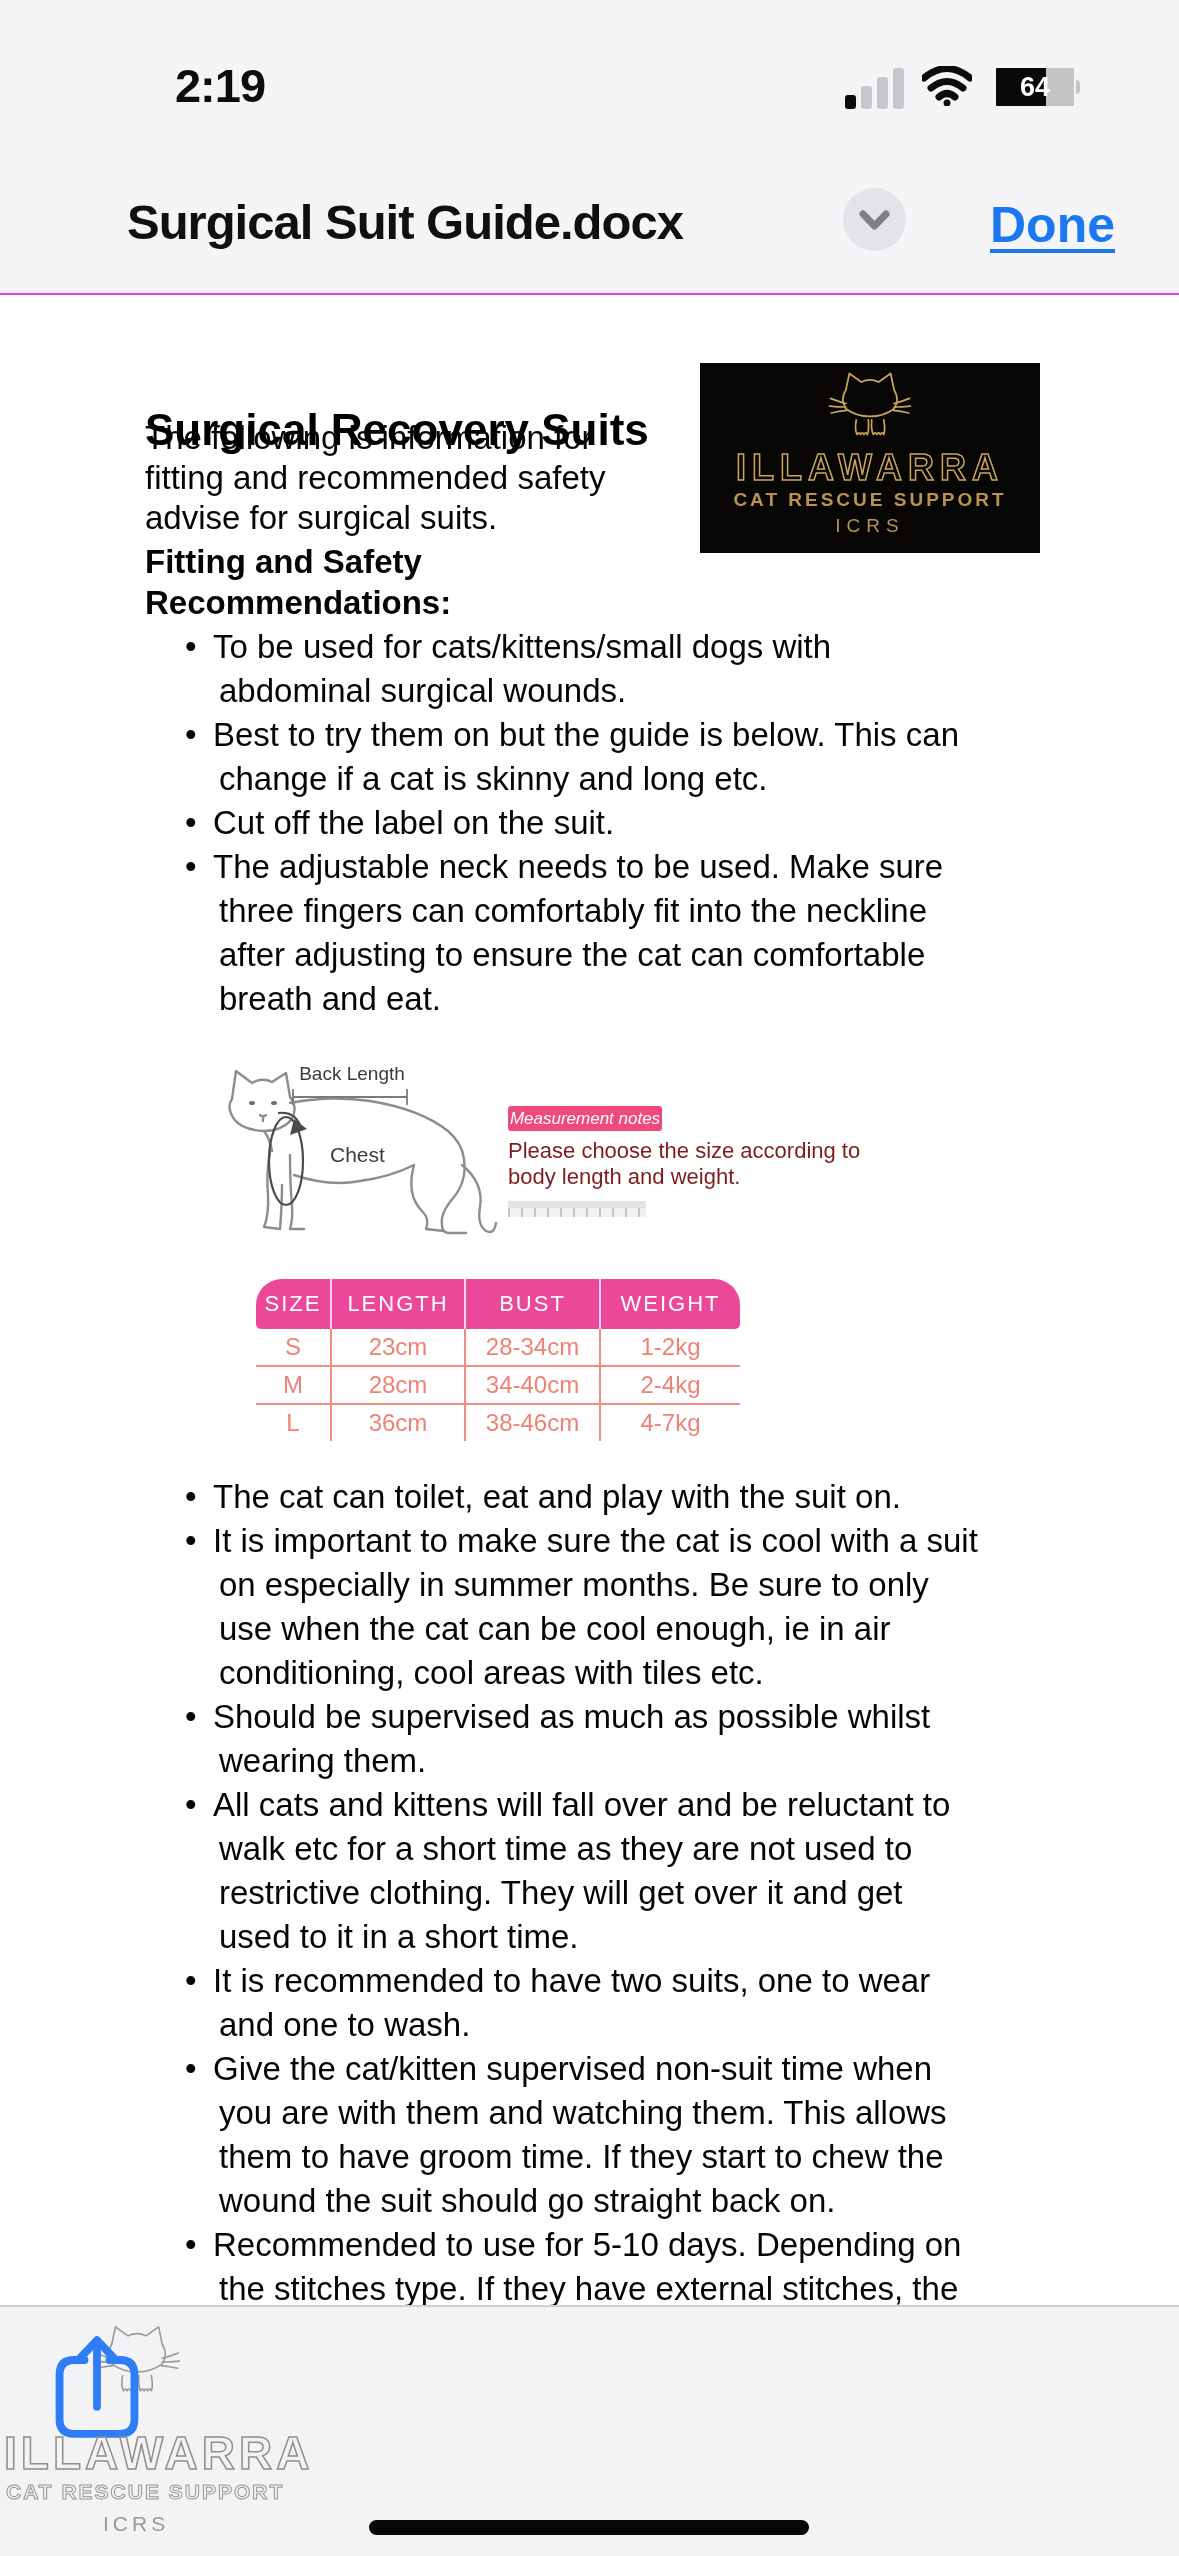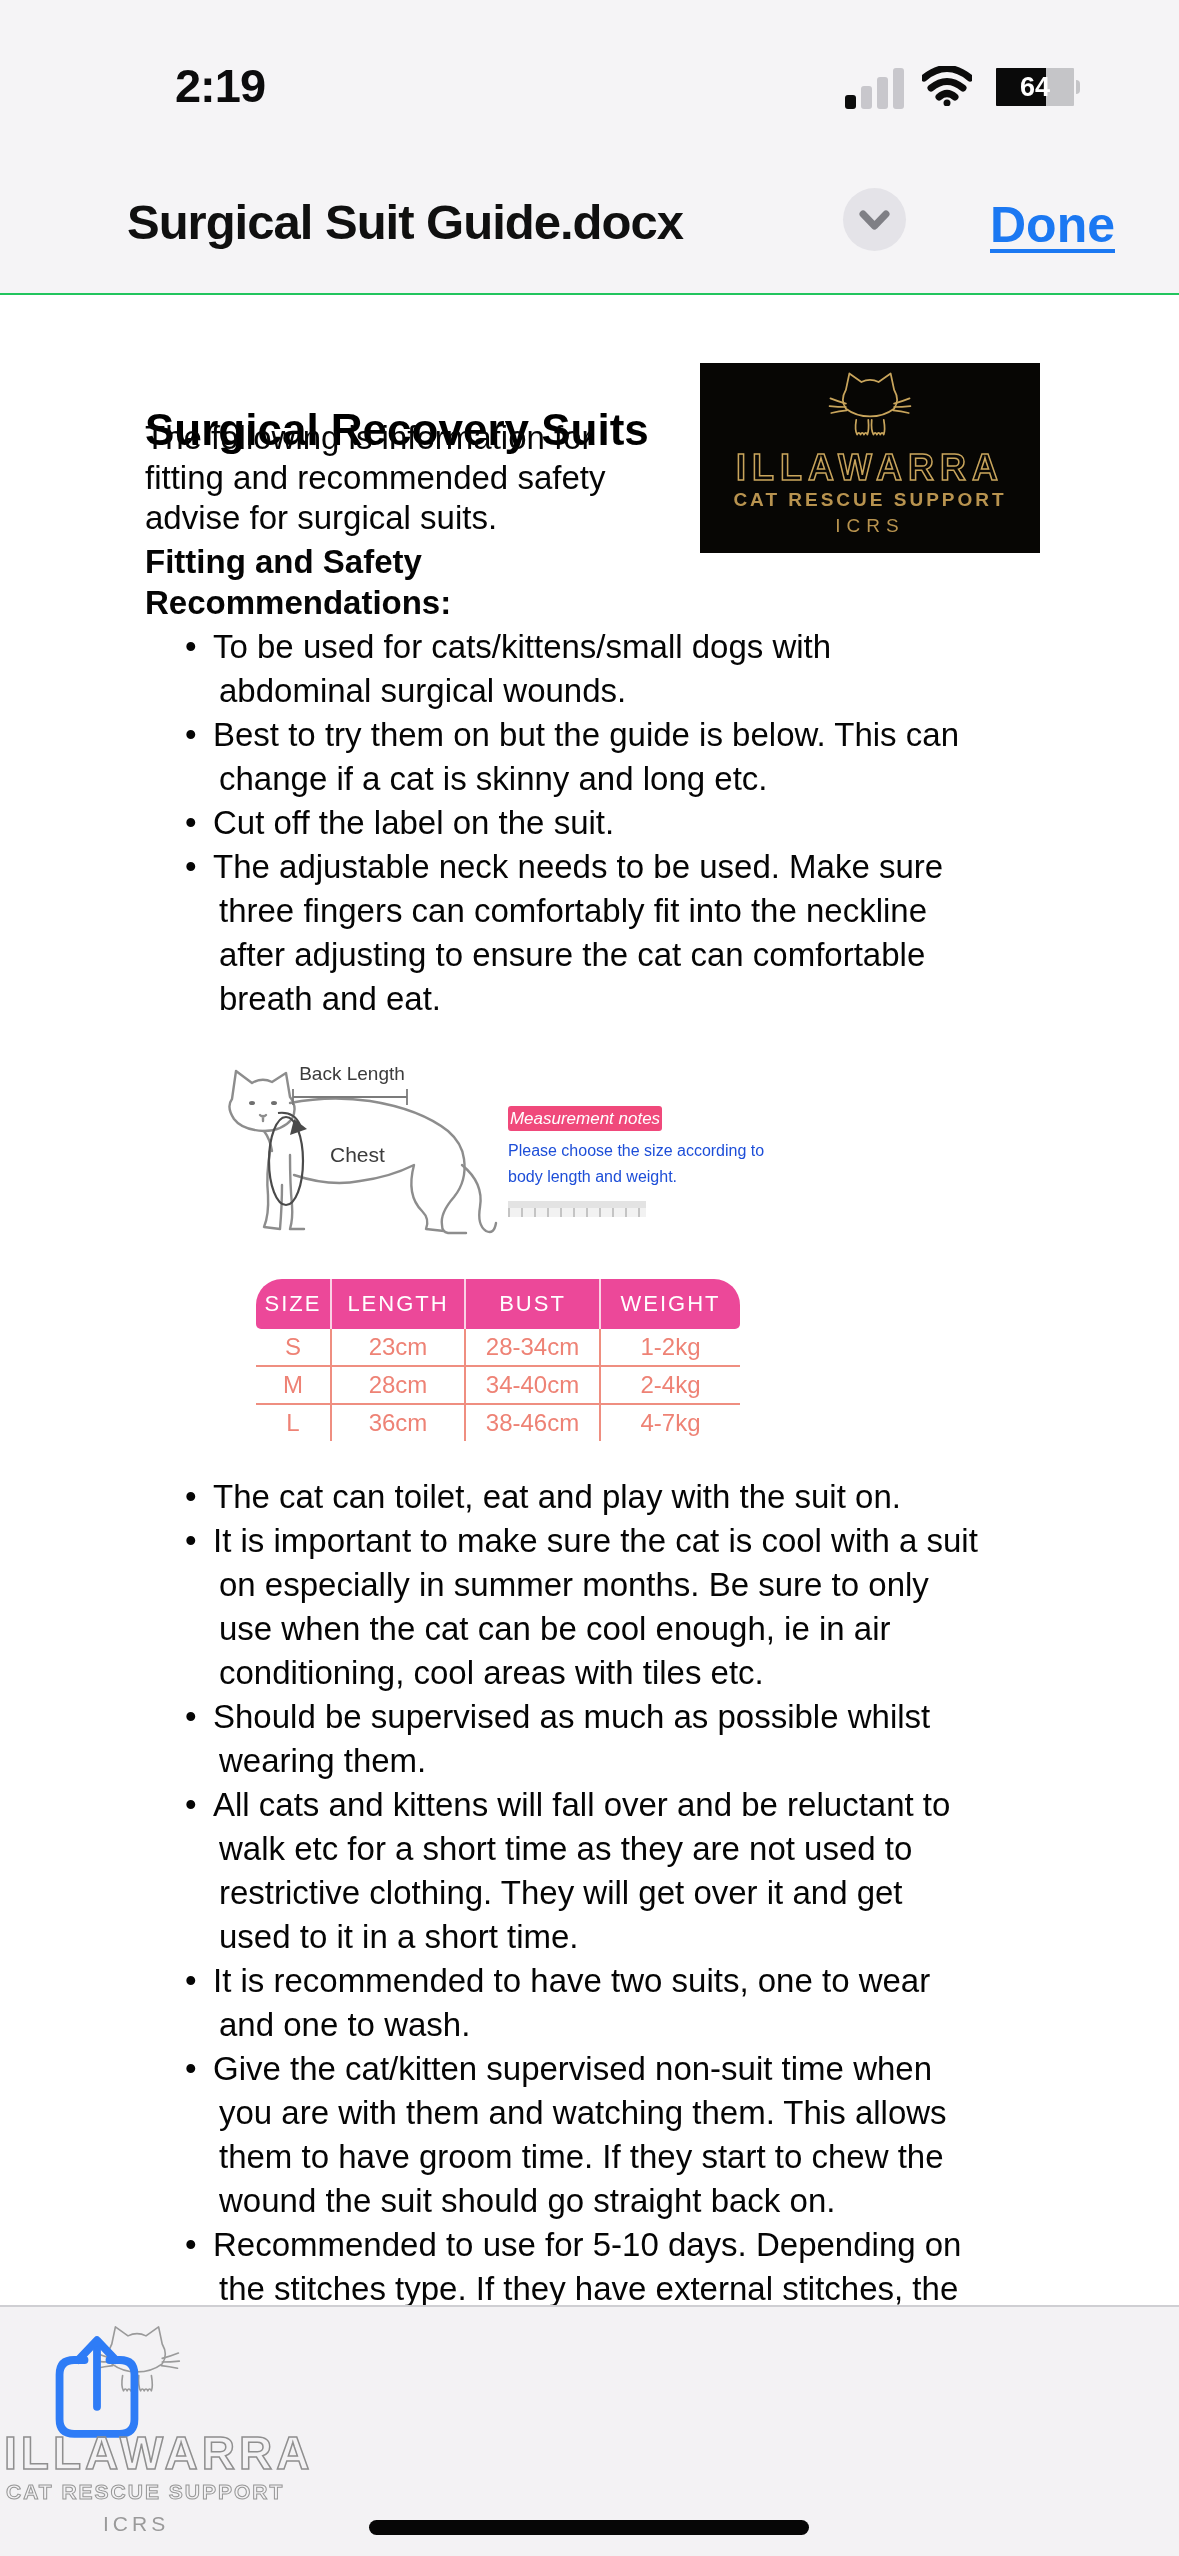--- a/index.html
+++ b/index.html
@@ -1,20 +1,20 @@
 <!DOCTYPE html>
 <html><head>
 <meta charset="utf-8">
 <style>
   html,body{margin:0;padding:0;background:#e9e9ec;}
   .screen{position:relative;width:1179px;height:2556px;background:#ffffff;overflow:hidden;
           font-family:"Liberation Sans",sans-serif;-webkit-font-smoothing:antialiased;}
   
   .chrome-top{position:absolute;left:0;top:0;width:1179px;height:295px;background:#f5f4f6;
-              border-bottom:2px solid #22c55e;box-sizing:border-box;z-index:5;}
+              border-bottom:2px solid #d946ef;box-sizing:border-box;z-index:5;}
   .time{position:absolute;left:150px;top:58px;width:140px;text-align:center;
         font-size:47px;font-weight:700;color:#0c0c0d;letter-spacing:-1px;}
   .sb-icons{position:absolute;right:0;top:0;}
   .title{position:absolute;left:127px;top:194px;font-size:49px;font-weight:700;color:#101010;
          letter-spacing:-1px;white-space:nowrap;}
   .chev-btn{position:absolute;left:843px;top:188px;width:63px;height:63px;border-radius:50%;
             background:#e4e3e8;}
   .done{position:absolute;left:978px;top:196px;font-size:50px;font-weight:700;color:#1b78f2;
         text-decoration:underline;text-decoration-thickness:4px;text-underline-offset:7px;margin-left:12px;}
   
@@ -38,21 +38,21 @@
   .logo-sub{position:absolute;left:0;top:126px;width:340px;text-align:center;font-size:19px;
             font-weight:700;letter-spacing:3px;color:#b8934f;white-space:nowrap;}
   .logo-acr{position:absolute;left:0;top:152px;width:340px;text-align:center;font-size:19px;
             letter-spacing:6px;color:#b8934f;}
   
   .diagram{position:absolute;left:190px;top:760px;width:820px;height:200px;}
   .dg-label{position:absolute;font-size:19px;color:#3c3c3c;}
   .badge{position:absolute;left:318px;top:51px;width:154px;height:25px;background:#f0497b;
          border-radius:3px;color:#fff;font-size:17px;font-style:italic;display:flex;
          align-items:center;justify-content:center;white-space:nowrap;}
-  .dg-note{position:absolute;left:318px;top:83px;font-size:16px;line-height:26px;color:#1d4ed8;
+  .dg-note{position:absolute;left:318px;top:83px;font-size:22px;line-height:26px;color:#7f1d1d;
            white-space:pre-line;}
   .ruler{position:absolute;left:318px;top:146px;width:138px;height:16px;}
   .ruler .band{height:7px;background:#e3e3e3;}
   .ruler .ticks{height:9px;background:repeating-linear-gradient(90deg,#c4c4c4 0 2px,#f2f2f2 2px 13px);}
   
   .stable{position:absolute;left:256px;top:984px;width:484px;font-family:"Liberation Sans",sans-serif;}
   .st-head{display:grid;grid-template-columns:74px 134px 135px 141px;height:50px;background:#ec4899;
            border-radius:26px 26px 5px 5px;}
   .st-head div{display:flex;align-items:center;justify-content:center;color:#fff;font-size:22px;
                letter-spacing:2px;}

